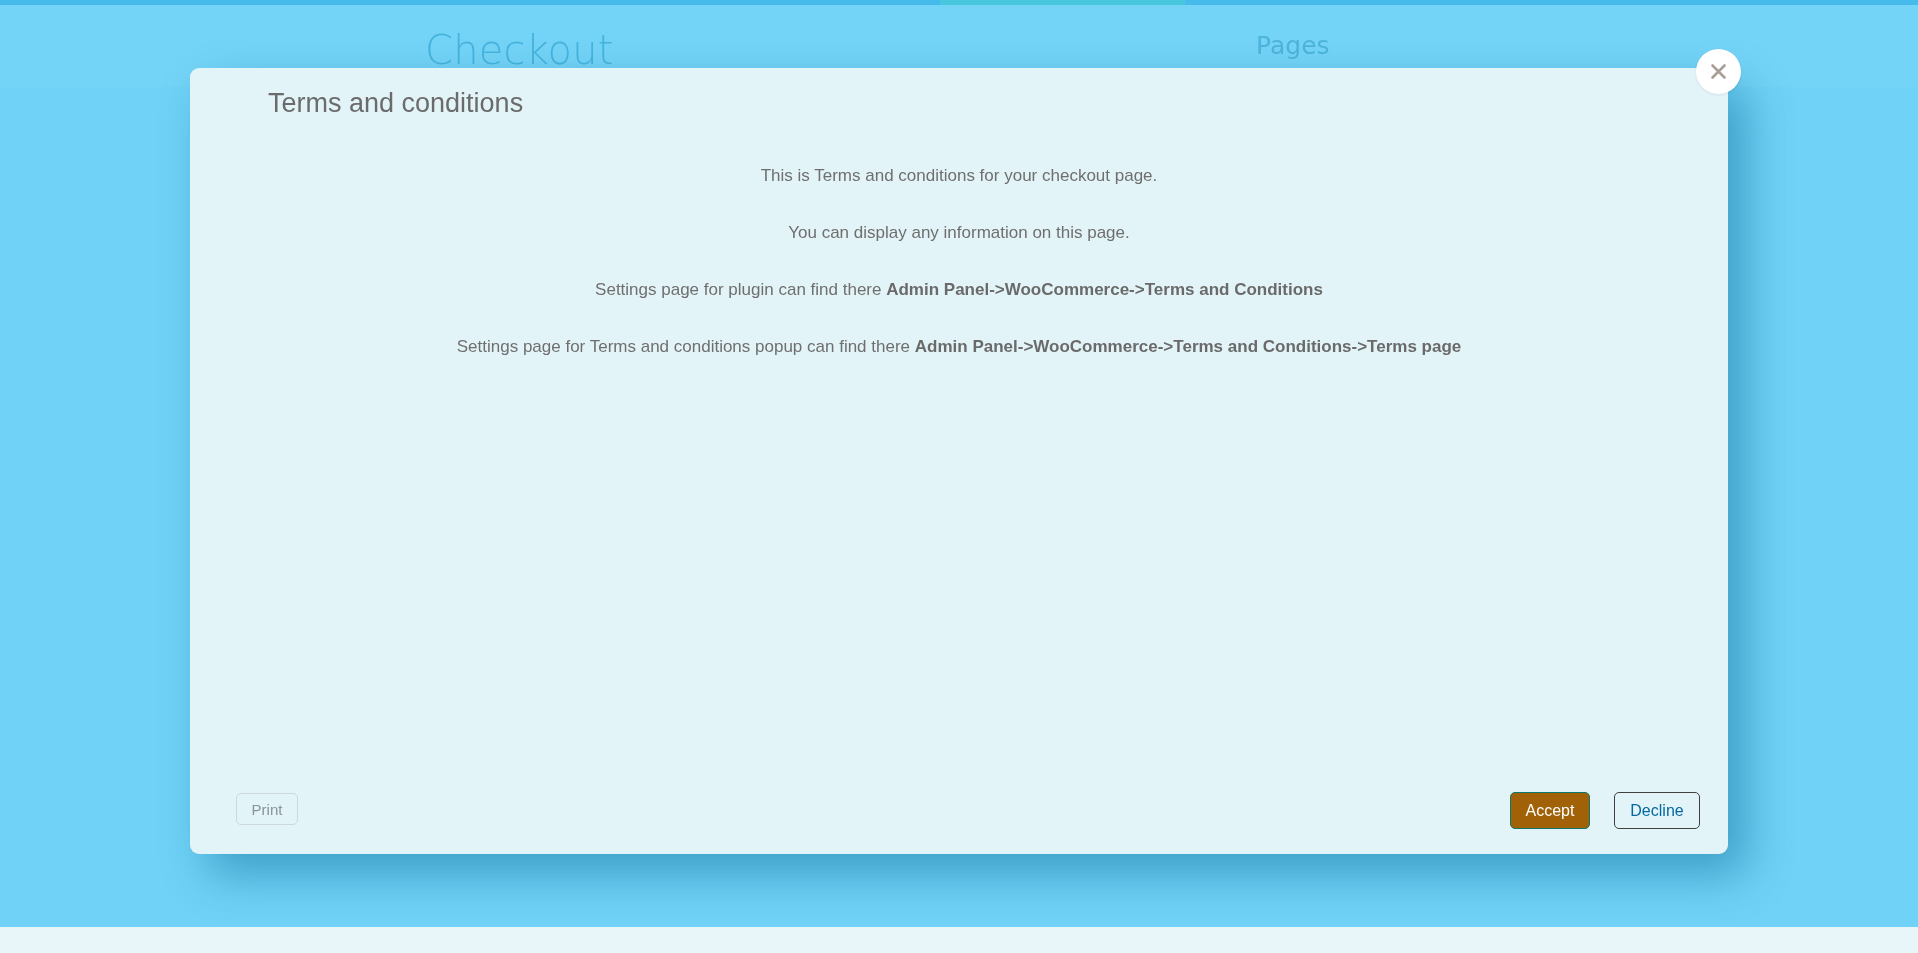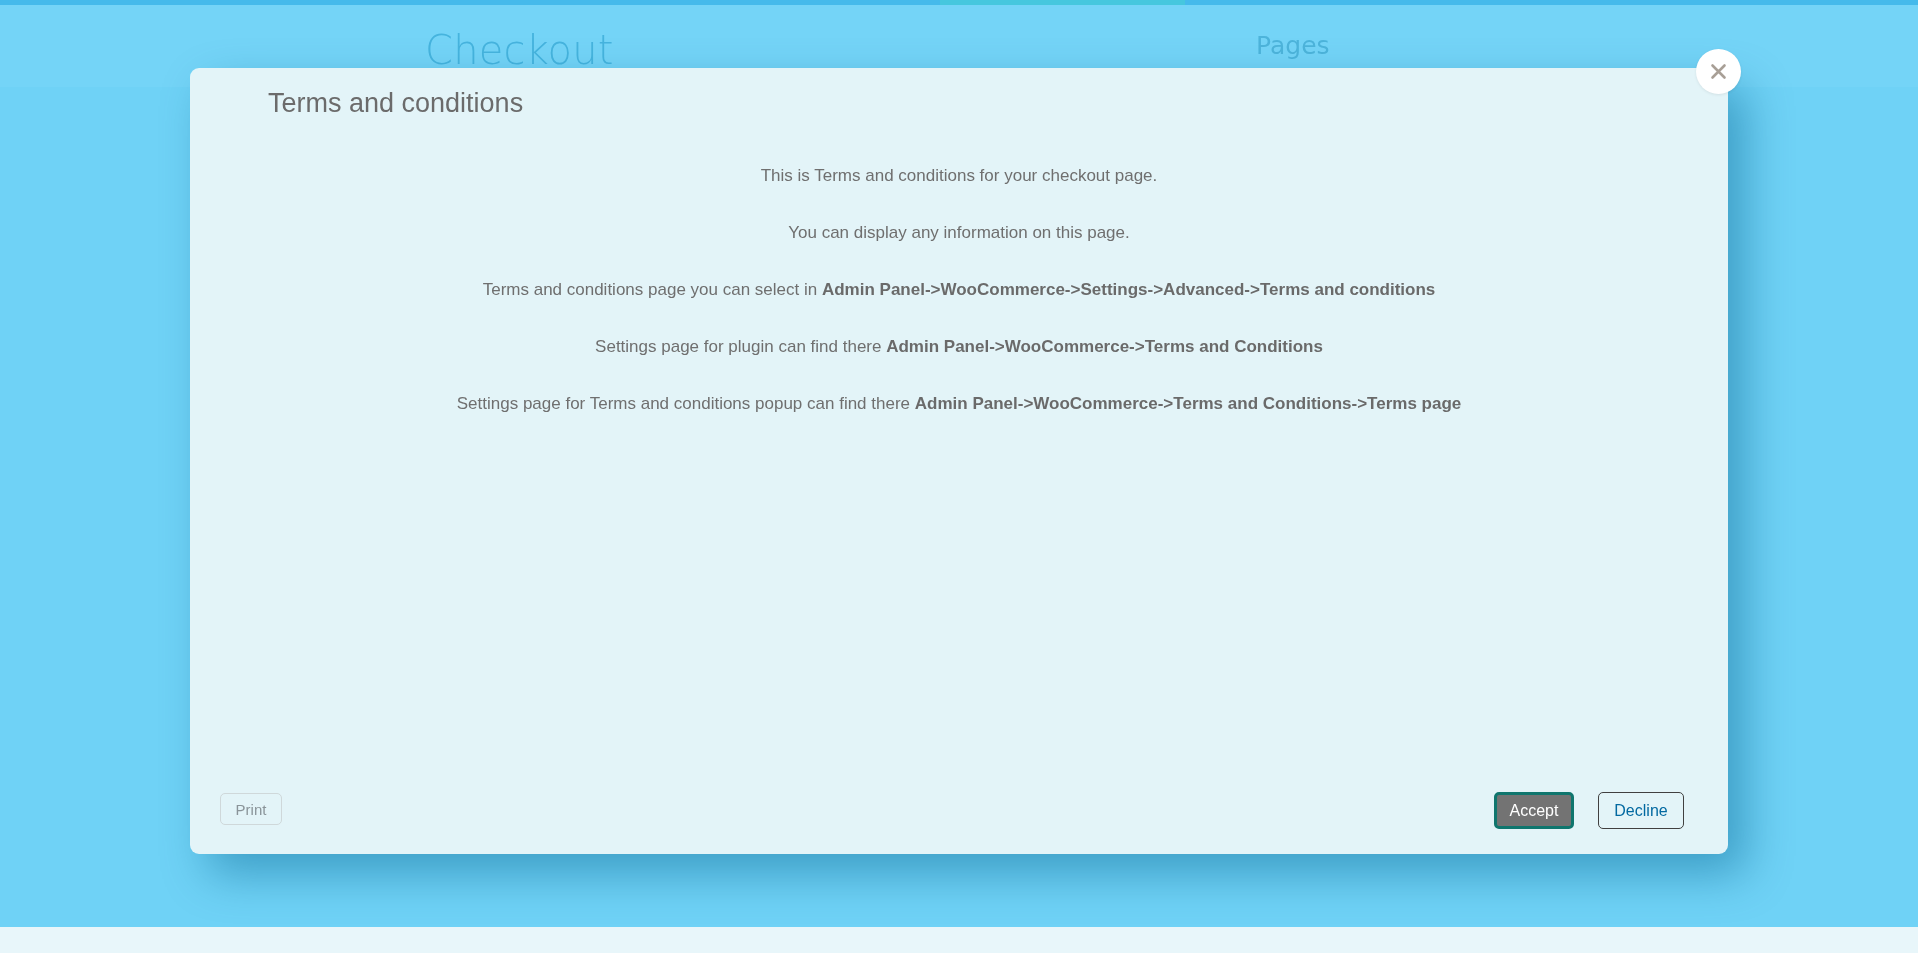--- a/index.html
+++ b/index.html
@@ -158,21 +158,21 @@
     white-space: nowrap;
     text-align: center;
   }
   .tc-para b {
     font-weight: 700;
     color: #6a6a6a;
   }
 
   #modal-footer {
     position: absolute;
-    left: 0;
+    left: 16px;
     bottom: 0;
     width: 100%;
     height: 96px;
   }
 
   .btn {
     font-family: "Liberation Sans", sans-serif;
     font-size: 16px;
     line-height: 1;
     border-radius: 5px;
@@ -194,22 +194,22 @@
     color: #8a9499;
     font-size: 15px;
   }
 
   #btn-accept {
     position: absolute;
     right: 154px;
     bottom: 25px;
     width: 80px;
     height: 37px;
-    background: #737373;
-    border: 3px solid #0f766e;
+    background: #a16207;
+    border: 1px solid #0f766e;
     color: #ffffff;
     font-size: 16px;
     margin-top: 48px;
   }
 
   #btn-decline {
     position: absolute;
     right: 44px;
     bottom: 25px;
     width: 86px;
@@ -261,23 +261,20 @@
     </button>
 
     <div id="modal-content">
       <p class="tc-para">
         <span>This is Terms and conditions for your checkout page.</span>
       </p>
       <p class="tc-para">
         <span>You can display any information on this page.</span>
       </p>
       <p class="tc-para">
-        <span>Terms and conditions page you can select in </span><b>Admin Panel-&gt;WooCommerce-&gt;Settings-&gt;Advanced-&gt;Terms and conditions</b>
-      </p>
-      <p class="tc-para">
         <span>Settings page for plugin can find there </span><b>Admin Panel-&gt;WooCommerce-&gt;Terms and Conditions</b>
       </p>
       <p class="tc-para">
         <span>Settings page for Terms and conditions popup can find there </span><b>Admin Panel-&gt;WooCommerce-&gt;Terms and Conditions-&gt;Terms page</b>
       </p>
     </div>
 
     <div id="modal-footer">
       <button class="btn" id="btn-print">Print</button>
       <button class="btn" id="btn-accept">Accept</button>

